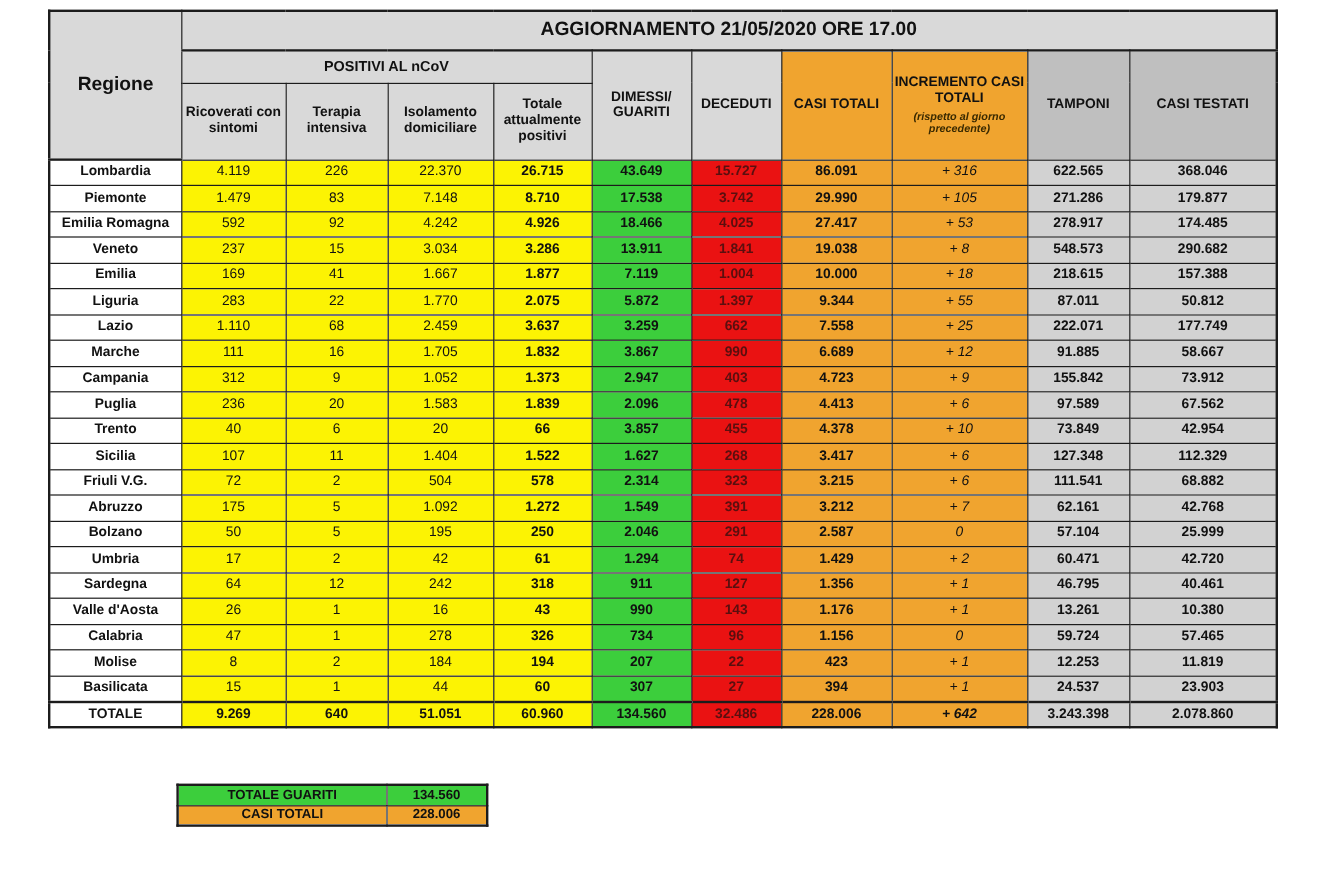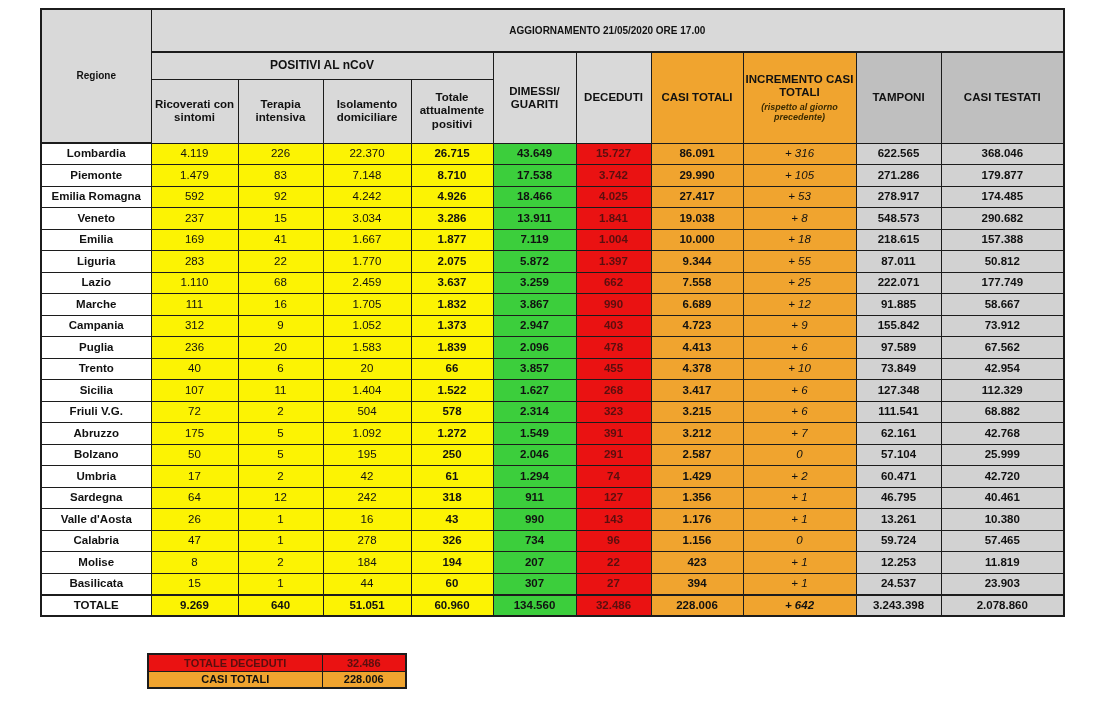--- a/index.html
+++ b/index.html
@@ -19,22 +19,22 @@
     border-collapse:collapse;table-layout:fixed;
     border:2.5px solid var(--border);
   }
   table.main th, table.main td{
     border:1.5px solid var(--border);
     text-align:center;vertical-align:middle;
     font-size:11.5px;line-height:1.15;padding:0 2px;
     overflow:hidden;
   }
   tr.r-title th{
-    height:43px;background:var(--header-gray);
-    font-size:10px;font-weight:bold;border-bottom-width:2.5px;
+    height:33px;background:var(--header-gray);
+    font-size:16px;font-weight:bold;border-bottom-width:2.5px;
   }
   th.corner{
     background:var(--header-gray);font-size:13px;font-weight:bold;
   }
   tr.r-group th.group{
     height:27px;background:var(--header-gray);font-weight:bold;font-size:12px;margin-top:11px;
   }
   tr.r-group th.h2{height:27px;font-weight:bold;}
   tr.r-cols th{height:64px;background:var(--header-gray);font-weight:bold;}
   th.h-gray{background:var(--header-gray);}
@@ -398,22 +398,22 @@
         <td class="c-o b">228.006</td>
         <td class="c-oi">+ 642</td>
         <td class="c-gr b">3.243.398</td>
         <td class="c-gr b">2.078.860</td>
       </tr>
     </tbody>
 </table>
 
 <table class="summary">
   <tbody>
-      <tr class="sum-red">
-        <td class="sl">TOTALE DECEDUTI</td>
-        <td class="sv">32.486</td>
+      <tr class="sum-green">
+        <td class="sl">TOTALE GUARITI</td>
+        <td class="sv">134.560</td>
       </tr>
       <tr class="sum-orange">
         <td class="sl">CASI TOTALI</td>
         <td class="sv">228.006</td>
       </tr>
     </tbody>
 </table>
 
 </body></html>

